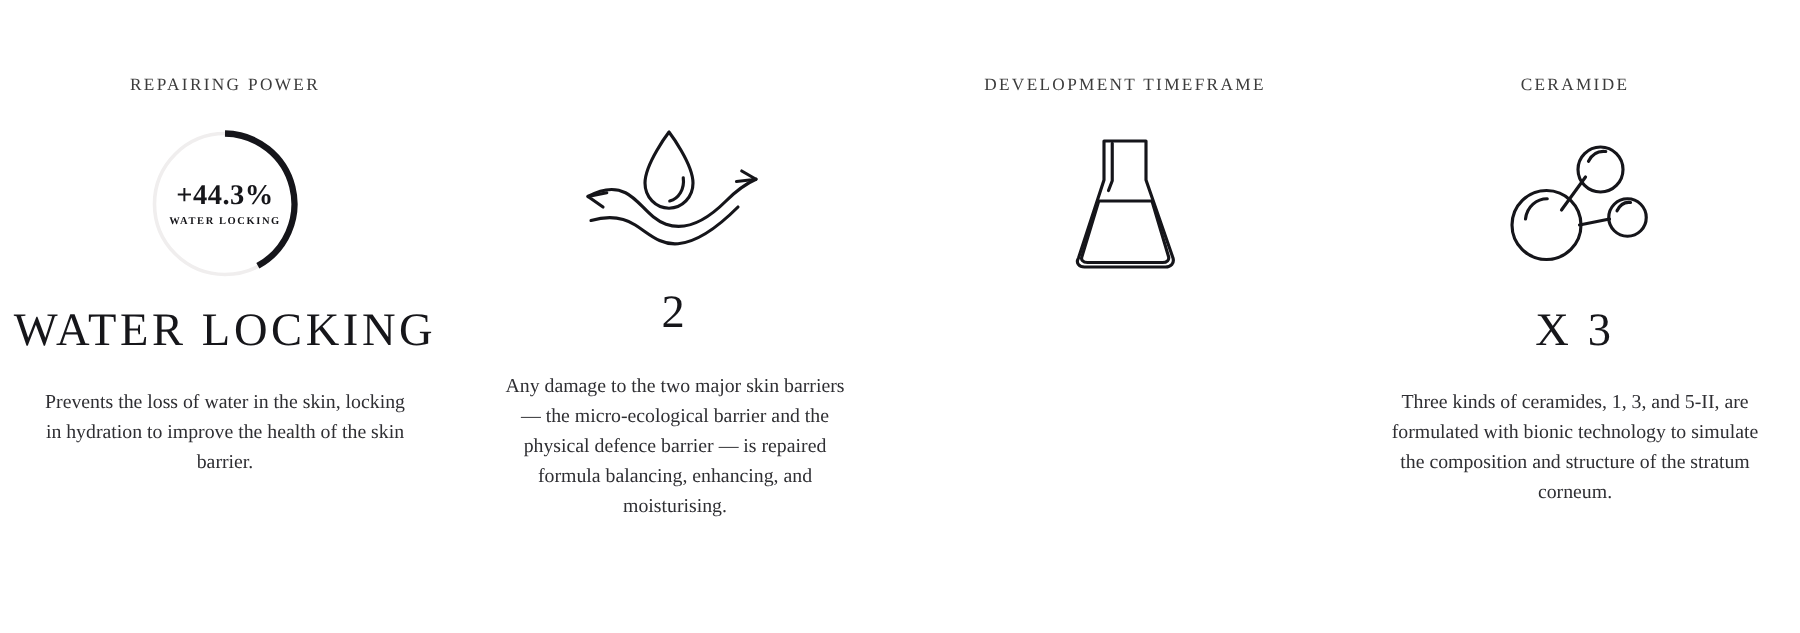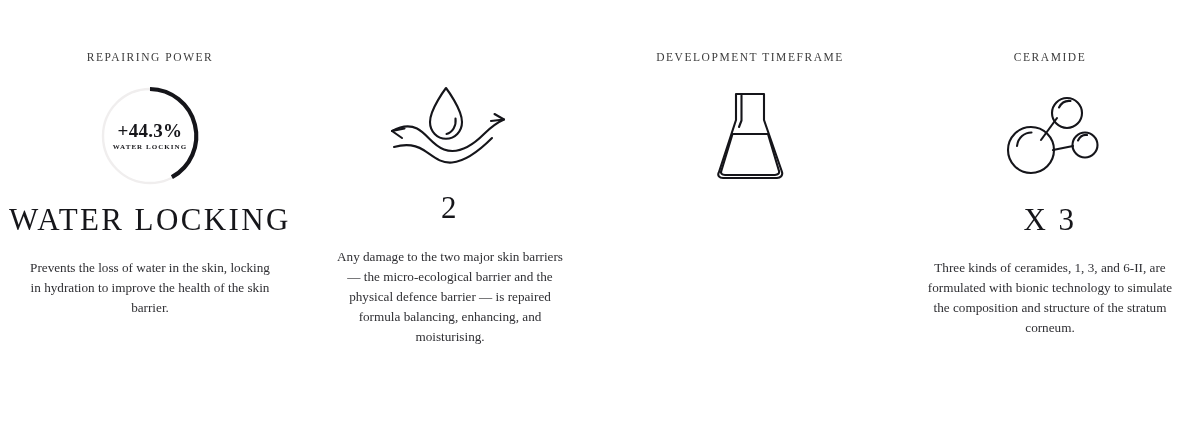--- a/index.html
+++ b/index.html
@@ -187,16 +187,16 @@
 
         <circle class="line-ico" stroke-width="2.3" cx="72" cy="25" r="15"></circle>
         <path class="line-ico" stroke-width="2.1" d="M64 19.5 C66.5 14.5 71 12.5 75.5 13"></path>
 
         <circle class="line-ico" stroke-width="2.3" cx="90" cy="57" r="12.5"></circle>
         <path class="line-ico" stroke-width="2.1" d="M83 52.5 C85 48.5 88.5 46.5 92 47"></path>
       </svg>
     </div>
 
     <div class="stat">X 3</div>
-    <p class="desc">Three kinds of ceramides, 1, 3, and 6-II, are formulated with bionic technology to simulate the composition and structure of the stratum corneum.</p>
+    <p class="desc">Three kinds of ceramides, 1, 3, and 5-II, are formulated with bionic technology to simulate the composition and structure of the stratum corneum.</p>
   </div>
 
 </div>
 
 </body></html>

